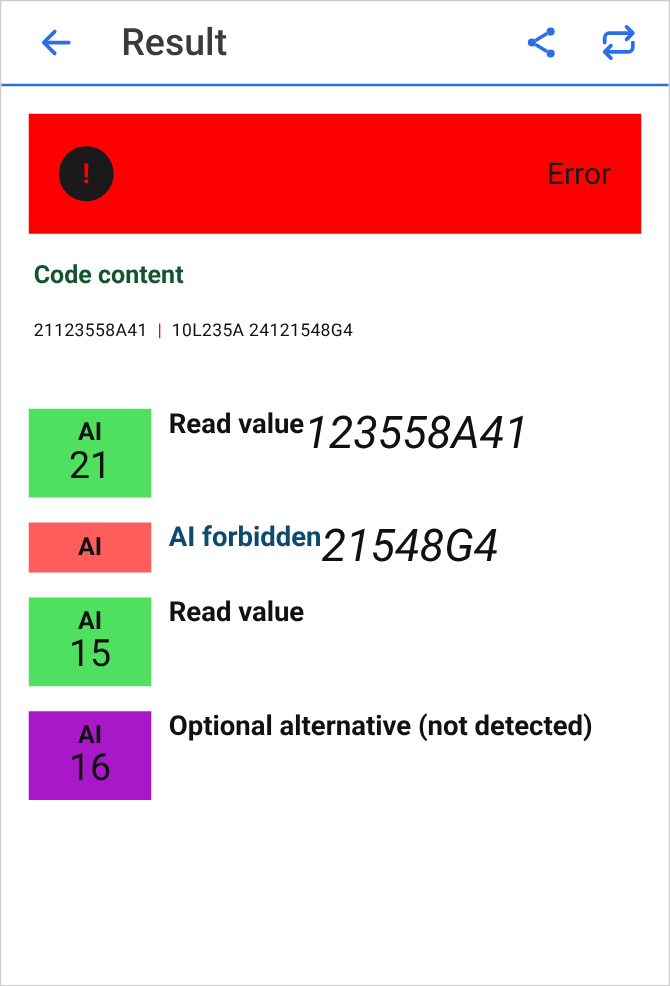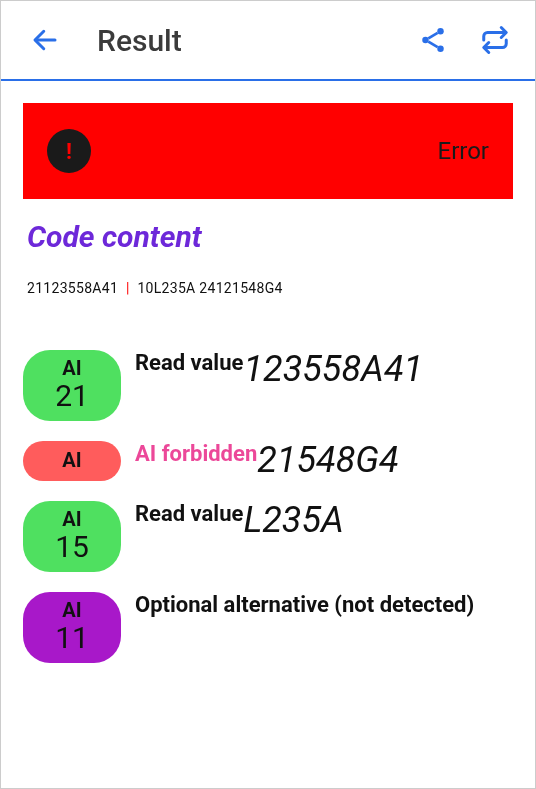--- a/index.html
+++ b/index.html
@@ -5,21 +5,21 @@
   * { box-sizing: border-box; margin: 0; padding: 0; }
   html, body { width: 536px; height: 789px; }
   body {
     font-family: Roboto, -apple-system, BlinkMacSystemFont, "Segoe UI", Arial, sans-serif;
     background: #fff;
     border: 1px solid #ccc;
   }
   .header {
     display: flex;
     align-items: center;
-    height: 80px;
+    height: 68px;
     padding: 0 20px;
     border-bottom: 2px solid #2a6fe8;
   }
   .back-btn {
     width: 48px; height: 48px;
     display: flex; align-items: center; justify-content: center;
     cursor: pointer;
   }
   .title {
     font-size: 30px;
@@ -57,52 +57,50 @@
     color: #1a1a1a;
   }
   .codetype-row {
     display: flex;
     font-size: 22px;
     margin: 14px 4px 26px 4px;
     color: #111;
   }
   .codetype-row .lbl { font-weight: 700; margin-right: 8px; }
   .sect-label {
-    font-size: 30px;
+    font-size: 20px;
     font-weight: 700;
-    color: #6d28d9;
+    color: #14532d;
     margin: 0 4px 26px 4px;
-    font-style: italic;
   }
   .raw-line {
     font-size: 14px;
     color: #111;
     margin: 0 4px 54px 4px;
     letter-spacing: 0.3px;
   }
   .raw-line .sep { color: #ff0000; margin: 0 4px; }
   .ai-rows { display: flex; flex-direction: column; gap: 20px; }
   .ai-row { display: flex; align-items: stretch; gap: 14px; }
   .ai-badge {
     width: 98px;
     display: flex;
     flex-direction: column;
     align-items: center;
     justify-content: center;
     padding: 6px 0 8px 0;
-    border-radius: 27px;
   }
   .ai-badge .ai-lbl { font-size: 20px; font-weight: 700; color: #111; }
   .ai-badge .ai-num { font-size: 30px; font-weight: 400; color: #111; margin-top: -2px; }
   .bg-green  { background: #4fe060; }
   .bg-rose   { background: #ff5c5c; }
   .bg-purple { background: #a818c9; }
   .ai-text { display: flex; flex-direction: row; justify-content: center; }
   .ai-text .hdr { font-size: 22px; font-weight: 700; color: #111; }
-  .ai-text .hdr.red { color: #ec4899; text-align: right; }
+  .ai-text .hdr.red { color: #0c4a6e; text-align: right; }
   .ai-text .val { font-size: 36px; font-weight: 400; color: #111; margin-top: -2px; font-style: italic; }
 </style>
 </head>
 <body>
 
 <div class="header">
   <div class="back-btn">
     <svg width="30" height="30" viewBox="0 0 24 24" fill="none">
       <path d="M20 12H5" stroke="#2a6fe8" stroke-width="2.4" stroke-linecap="round"></path>
       <path d="M11 5L4 12L11 19" stroke="#2a6fe8" stroke-width="2.4" stroke-linecap="round" stroke-linejoin="round"></path>
@@ -171,28 +169,27 @@
       </div>
     </div>
 
     <div class="ai-row">
       <div class="ai-badge bg-green">
         <span class="ai-lbl">AI</span>
         <span class="ai-num">15</span>
       </div>
       <div class="ai-text">
         <span class="hdr">Read value</span>
-        <span class="val">L235A</span>
       </div>
     </div>
 
     <div class="ai-row">
       <div class="ai-badge bg-purple">
         <span class="ai-lbl">AI</span>
-        <span class="ai-num">11</span>
+        <span class="ai-num">16</span>
       </div>
       <div class="ai-text">
         <span class="hdr">Optional alternative (not detected)</span>
       </div>
     </div>
 
   </div>
 
 </div>
 

